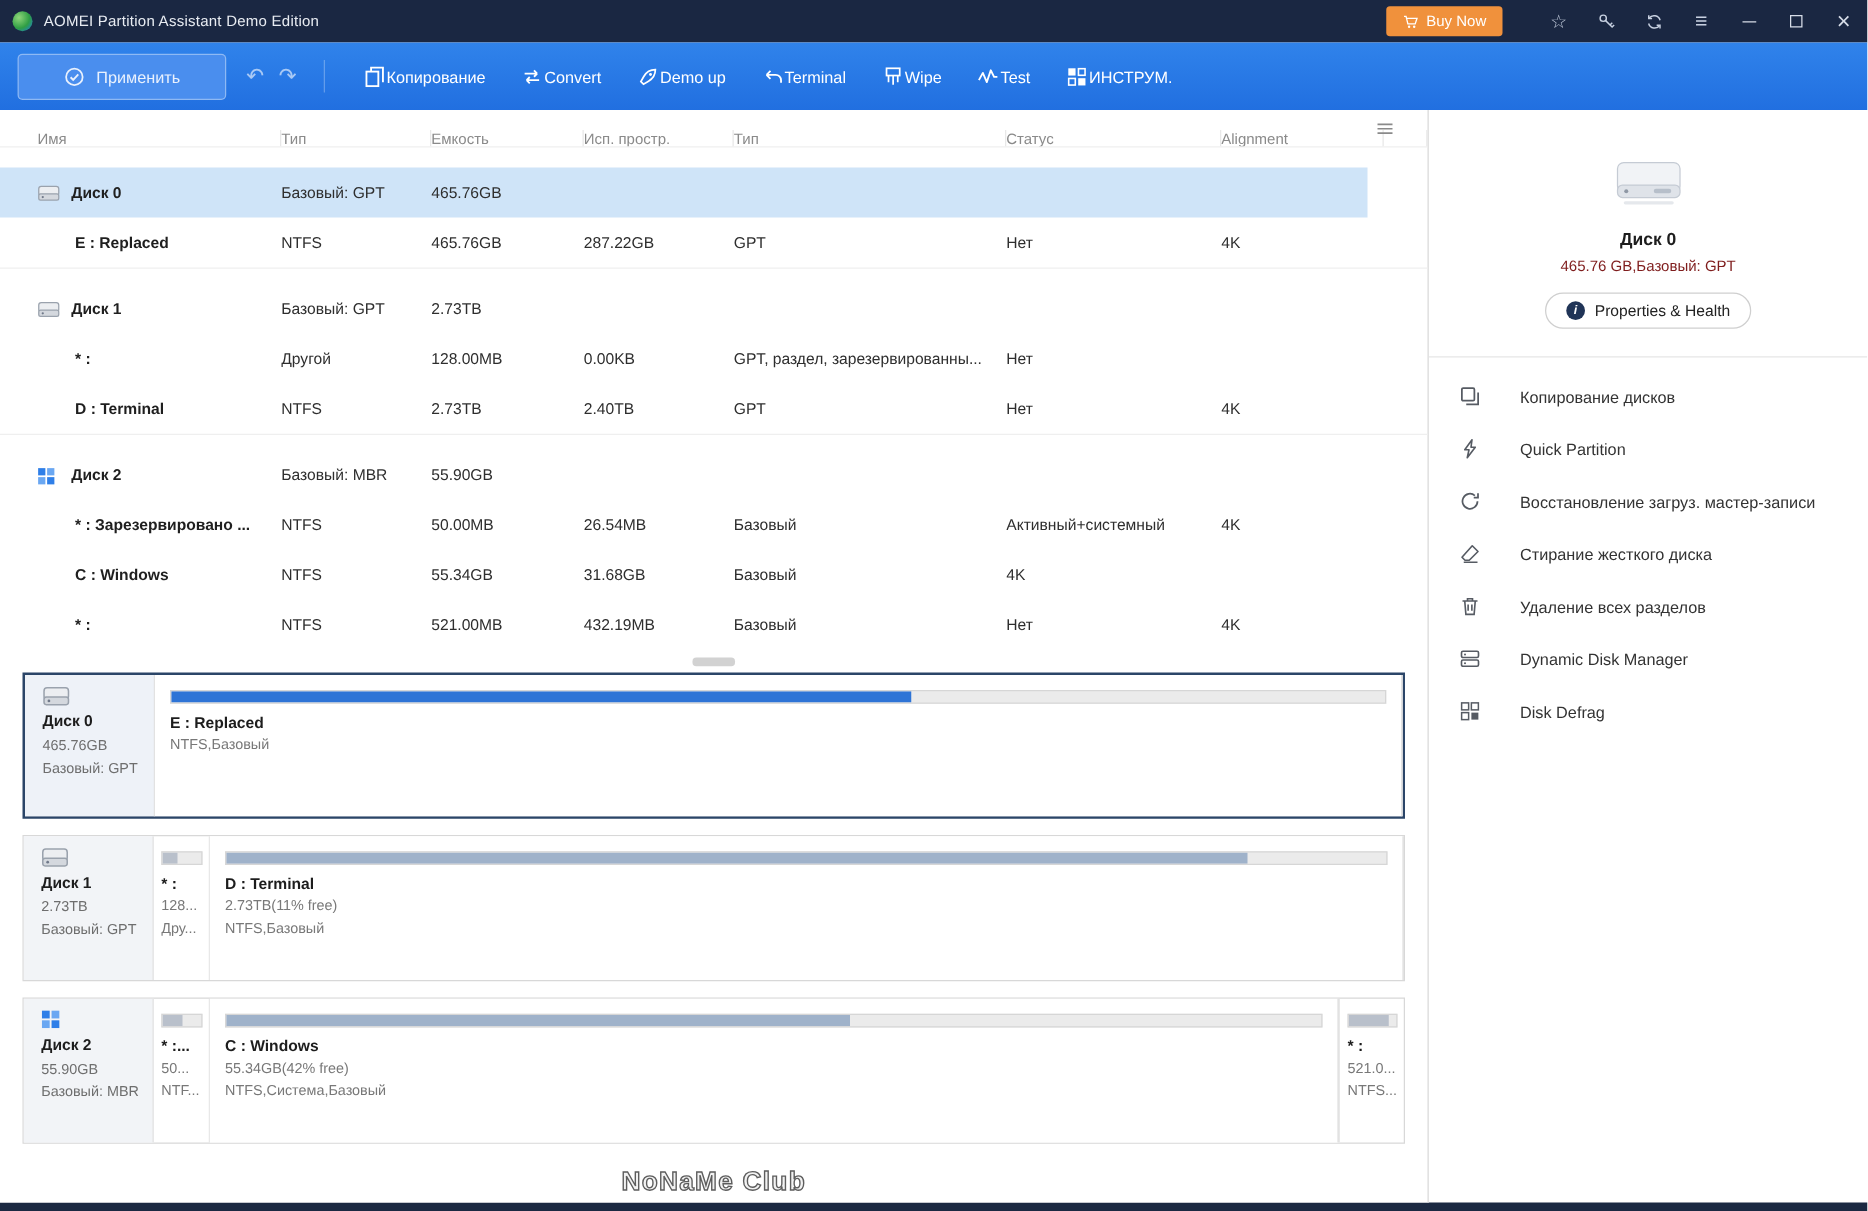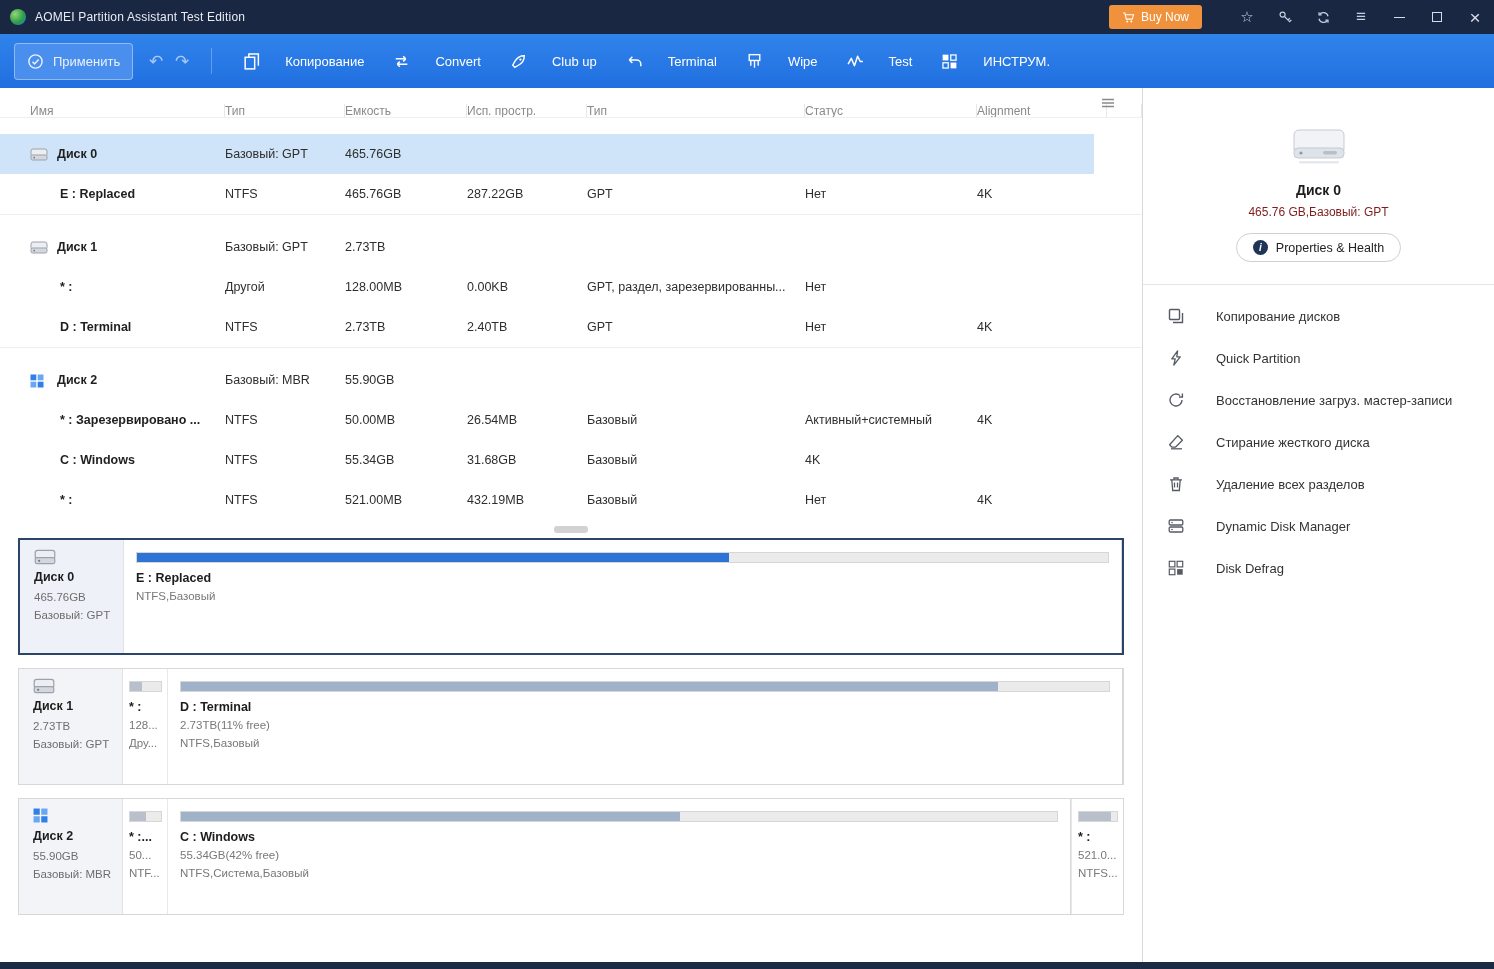--- a/index.html
+++ b/index.html
@@ -27,28 +27,28 @@
              color:#d7dde8; cursor:pointer; }
   .min-glyph { width:11px; border-top:1.6px solid #d7dde8; display:block; }
   .max-glyph { width:10px; height:10px; border:1.4px solid #d7dde8; display:block; }
   .close-glyph::before { content:"×"; font-size:19px; line-height:1; }
 
   
   .toolbar { height:54px; background:linear-gradient(180deg,#3083eb,#216fe0); display:flex;
              align-items:center; padding:0 14px; flex:none; }
   .apply-btn { display:flex; align-items:center; gap:9px; background:#4a8eee;
                border:1px solid rgba(255,255,255,.38); border-radius:4px; height:37px;
-               padding:0 12px; font-size:13px; color:#e9f1fd; cursor:default; }
+               padding:0 36px; font-size:13px; color:#e9f1fd; cursor:default; }
   .apply-btn svg { width:17px; height:17px; color:#e9f1fd; }
   .undo-redo { display:flex; margin-left:10px; color:rgba(255,255,255,.6); }
   .ur { width:26px; text-align:center; font-size:17px; cursor:pointer; }
   .undo-glyph::before { content:"↶"; }
   .redo-glyph::before { content:"↷"; }
   .tool-sep { width:1px; height:26px; background:rgba(255,255,255,.28); margin:0 16px; }
-  .tool-item { display:flex; align-items:center; gap:24px; margin:0 14px; font-size:13px;
+  .tool-item { display:flex; align-items:center; gap:0; margin:0 14px; font-size:13px;
                color:#fff; cursor:pointer; white-space:nowrap; }
   .tool-item svg { width:19px; height:19px; color:#fff; flex:none; }
 
   
   .content { flex:1; display:flex; min-height:0; }
   .main { width:1143px; flex:none; position:relative; display:flex; flex-direction:column;
           border-right:1px solid #d9d9d9; background:#fff; }
 
   
   .thead { height:30px; display:grid; position:relative;
@@ -227,21 +227,21 @@
       <rect x="2.3" y="10.1" width="5.6" height="5.6" fill="none" stroke="currentColor" stroke-width="1.2"></rect>
       <rect x="10.1" y="10.1" width="5.6" height="5.6" fill="currentColor"></rect>
     </symbol>
   </defs>
 </svg>
 
 <div class="app">
 
   <div class="titlebar">
     <span class="logo"></span>
-    <span class="tb-title">AOMEI Partition Assistant Test Edition</span>
+    <span class="tb-title">AOMEI Partition Assistant Demo Edition</span>
     <span class="tb-spacer"></span>
     <span class="buy-btn">
       <svg>
           <use href="#i-cart"></use>
         </svg>
       <span>Buy Now</span>
     </span>
     <span class="tb-icon star-glyph"></span>
     <span class="tb-icon">
         <svg>
@@ -284,21 +284,21 @@
     <div class="tool-item">
       <svg>
           <use href="#i-t-convert"></use>
         </svg>
       <span>Convert</span>
     </div>
     <div class="tool-item">
       <svg>
           <use href="#i-t-free"></use>
         </svg>
-      <span>Club up</span>
+      <span>Demo up</span>
     </div>
     <div class="tool-item">
       <svg>
           <use href="#i-t-recover"></use>
         </svg>
       <span>Terminal</span>
     </div>
     <div class="tool-item">
       <svg>
           <use href="#i-t-wipe"></use>
@@ -541,20 +541,21 @@
             <div class="bar">
               <div class="fillbar" style="width: 83%; background: rgb(185, 192, 203);"></div>
             </div>
             <div class="pname">* :</div>
             <div class="psub">521.0...</div>
             <div class="psub">NTFS...</div>
           </div>
         </div>
       </div>
 
+      <div class="watermark">NoNaMe Club</div>
     </div>
 
     <div class="right-panel">
       <span class="disk-illus">
         <svg>
             <use href="#i-drive-big"></use>
           </svg>
       </span>
       <div class="rp-name">Диск 0</div>
       <div class="rp-sub">465.76 GB,Базовый: GPT</div>

